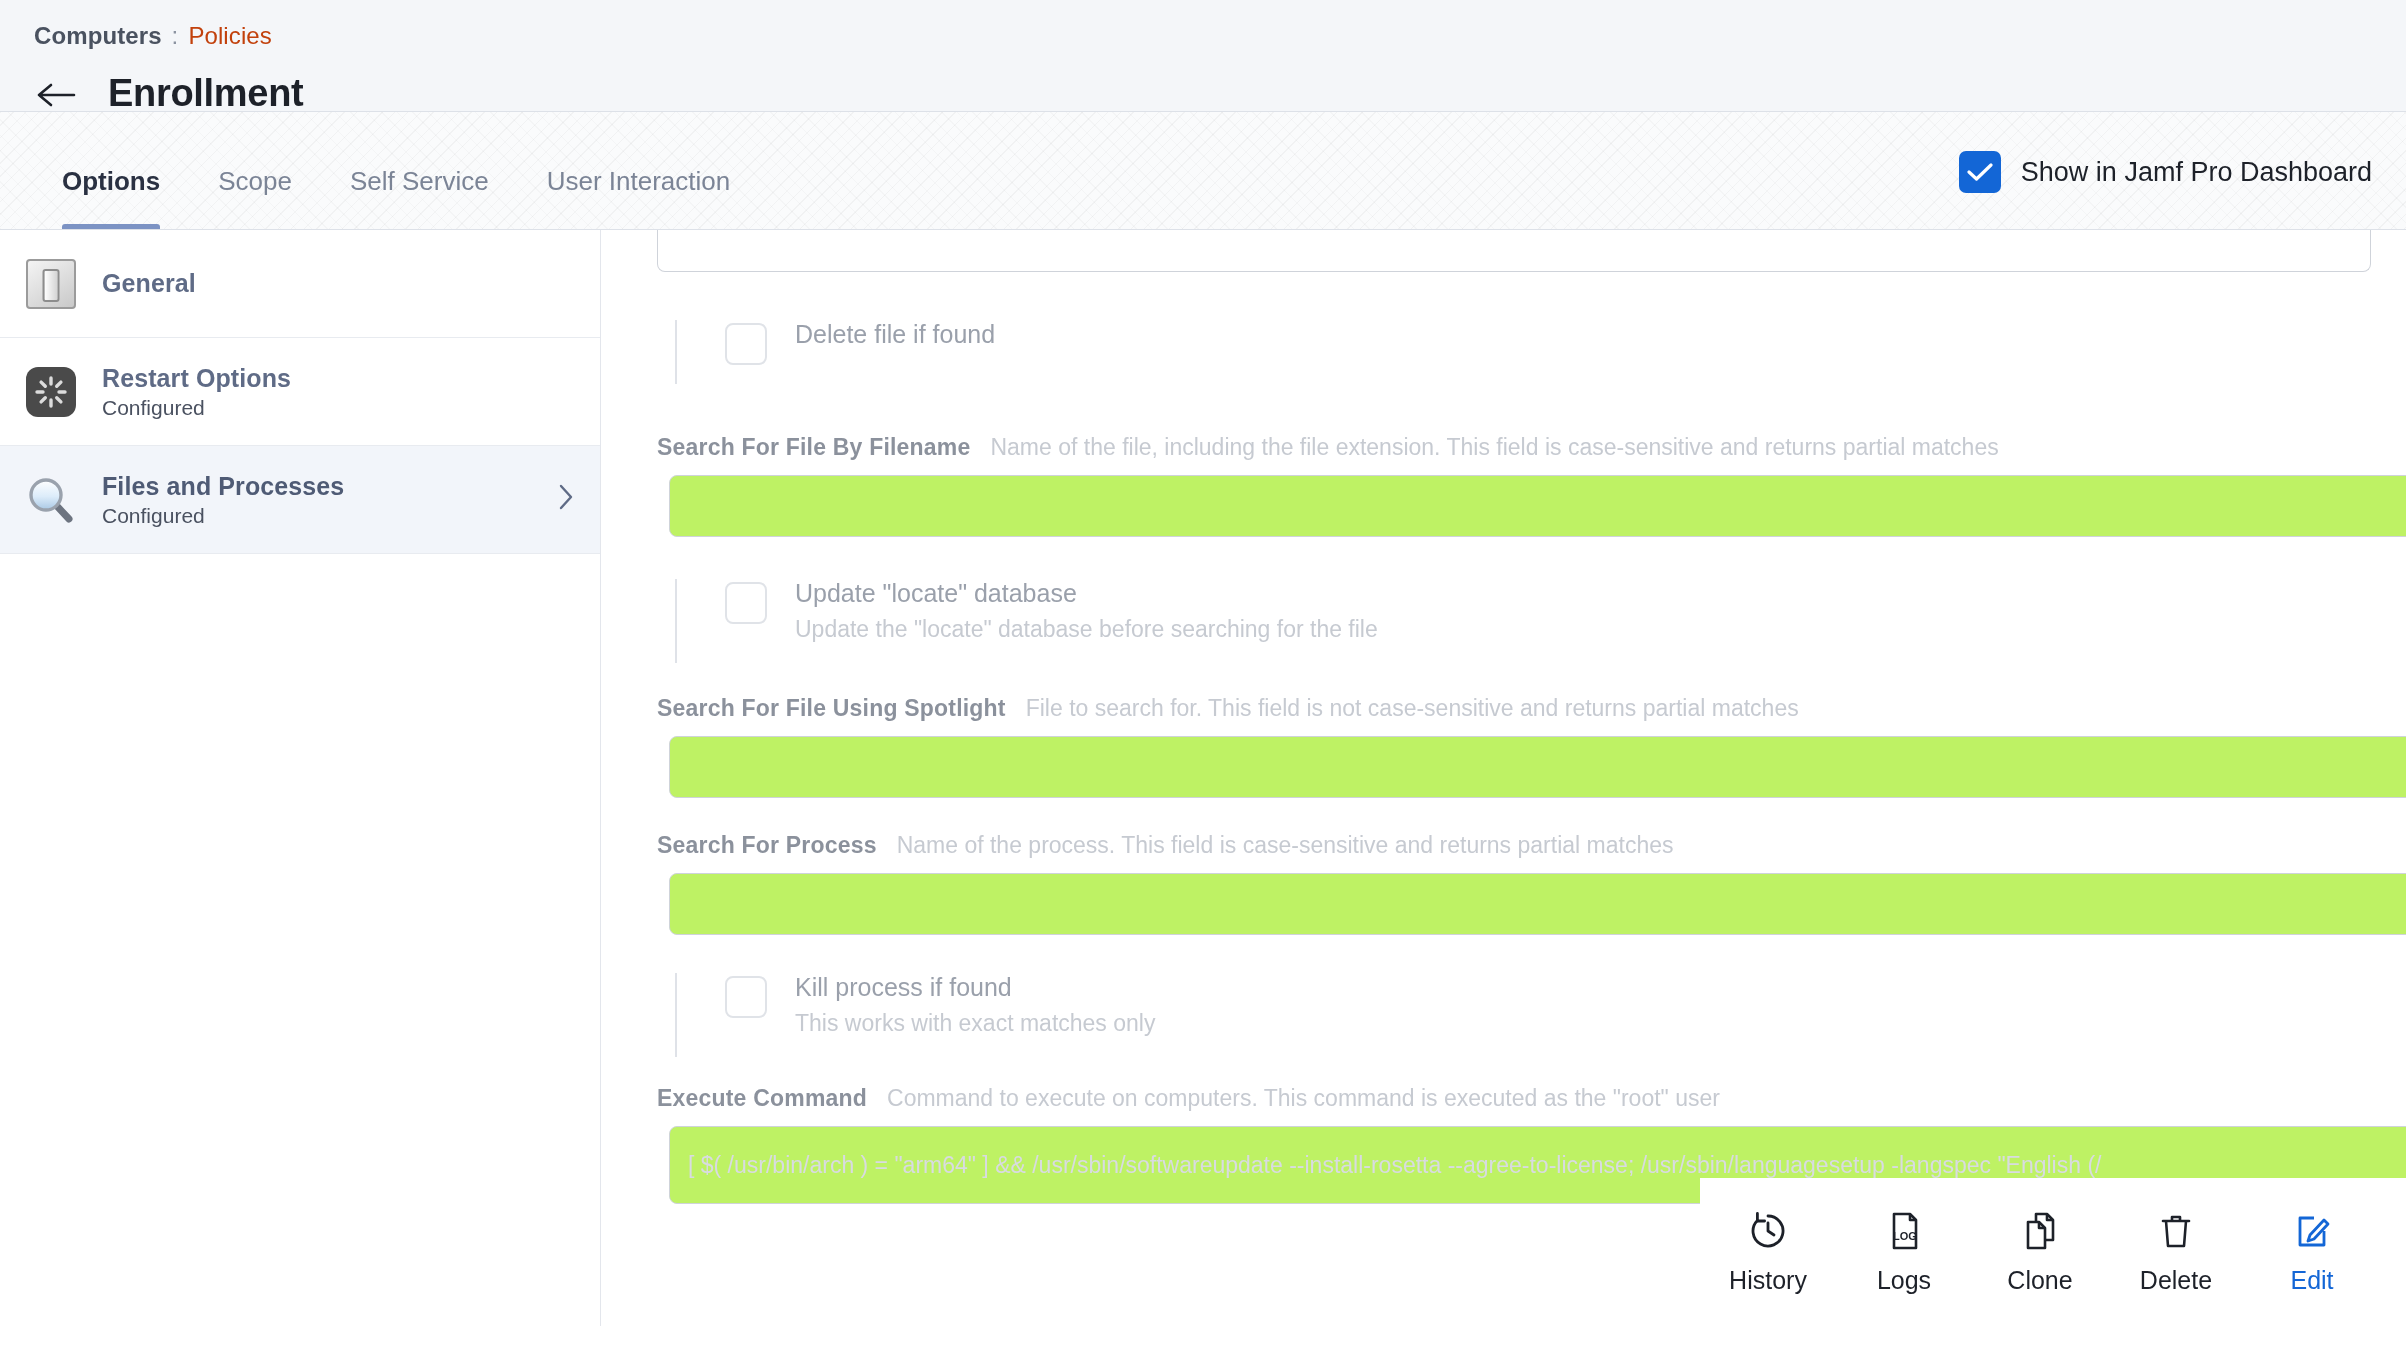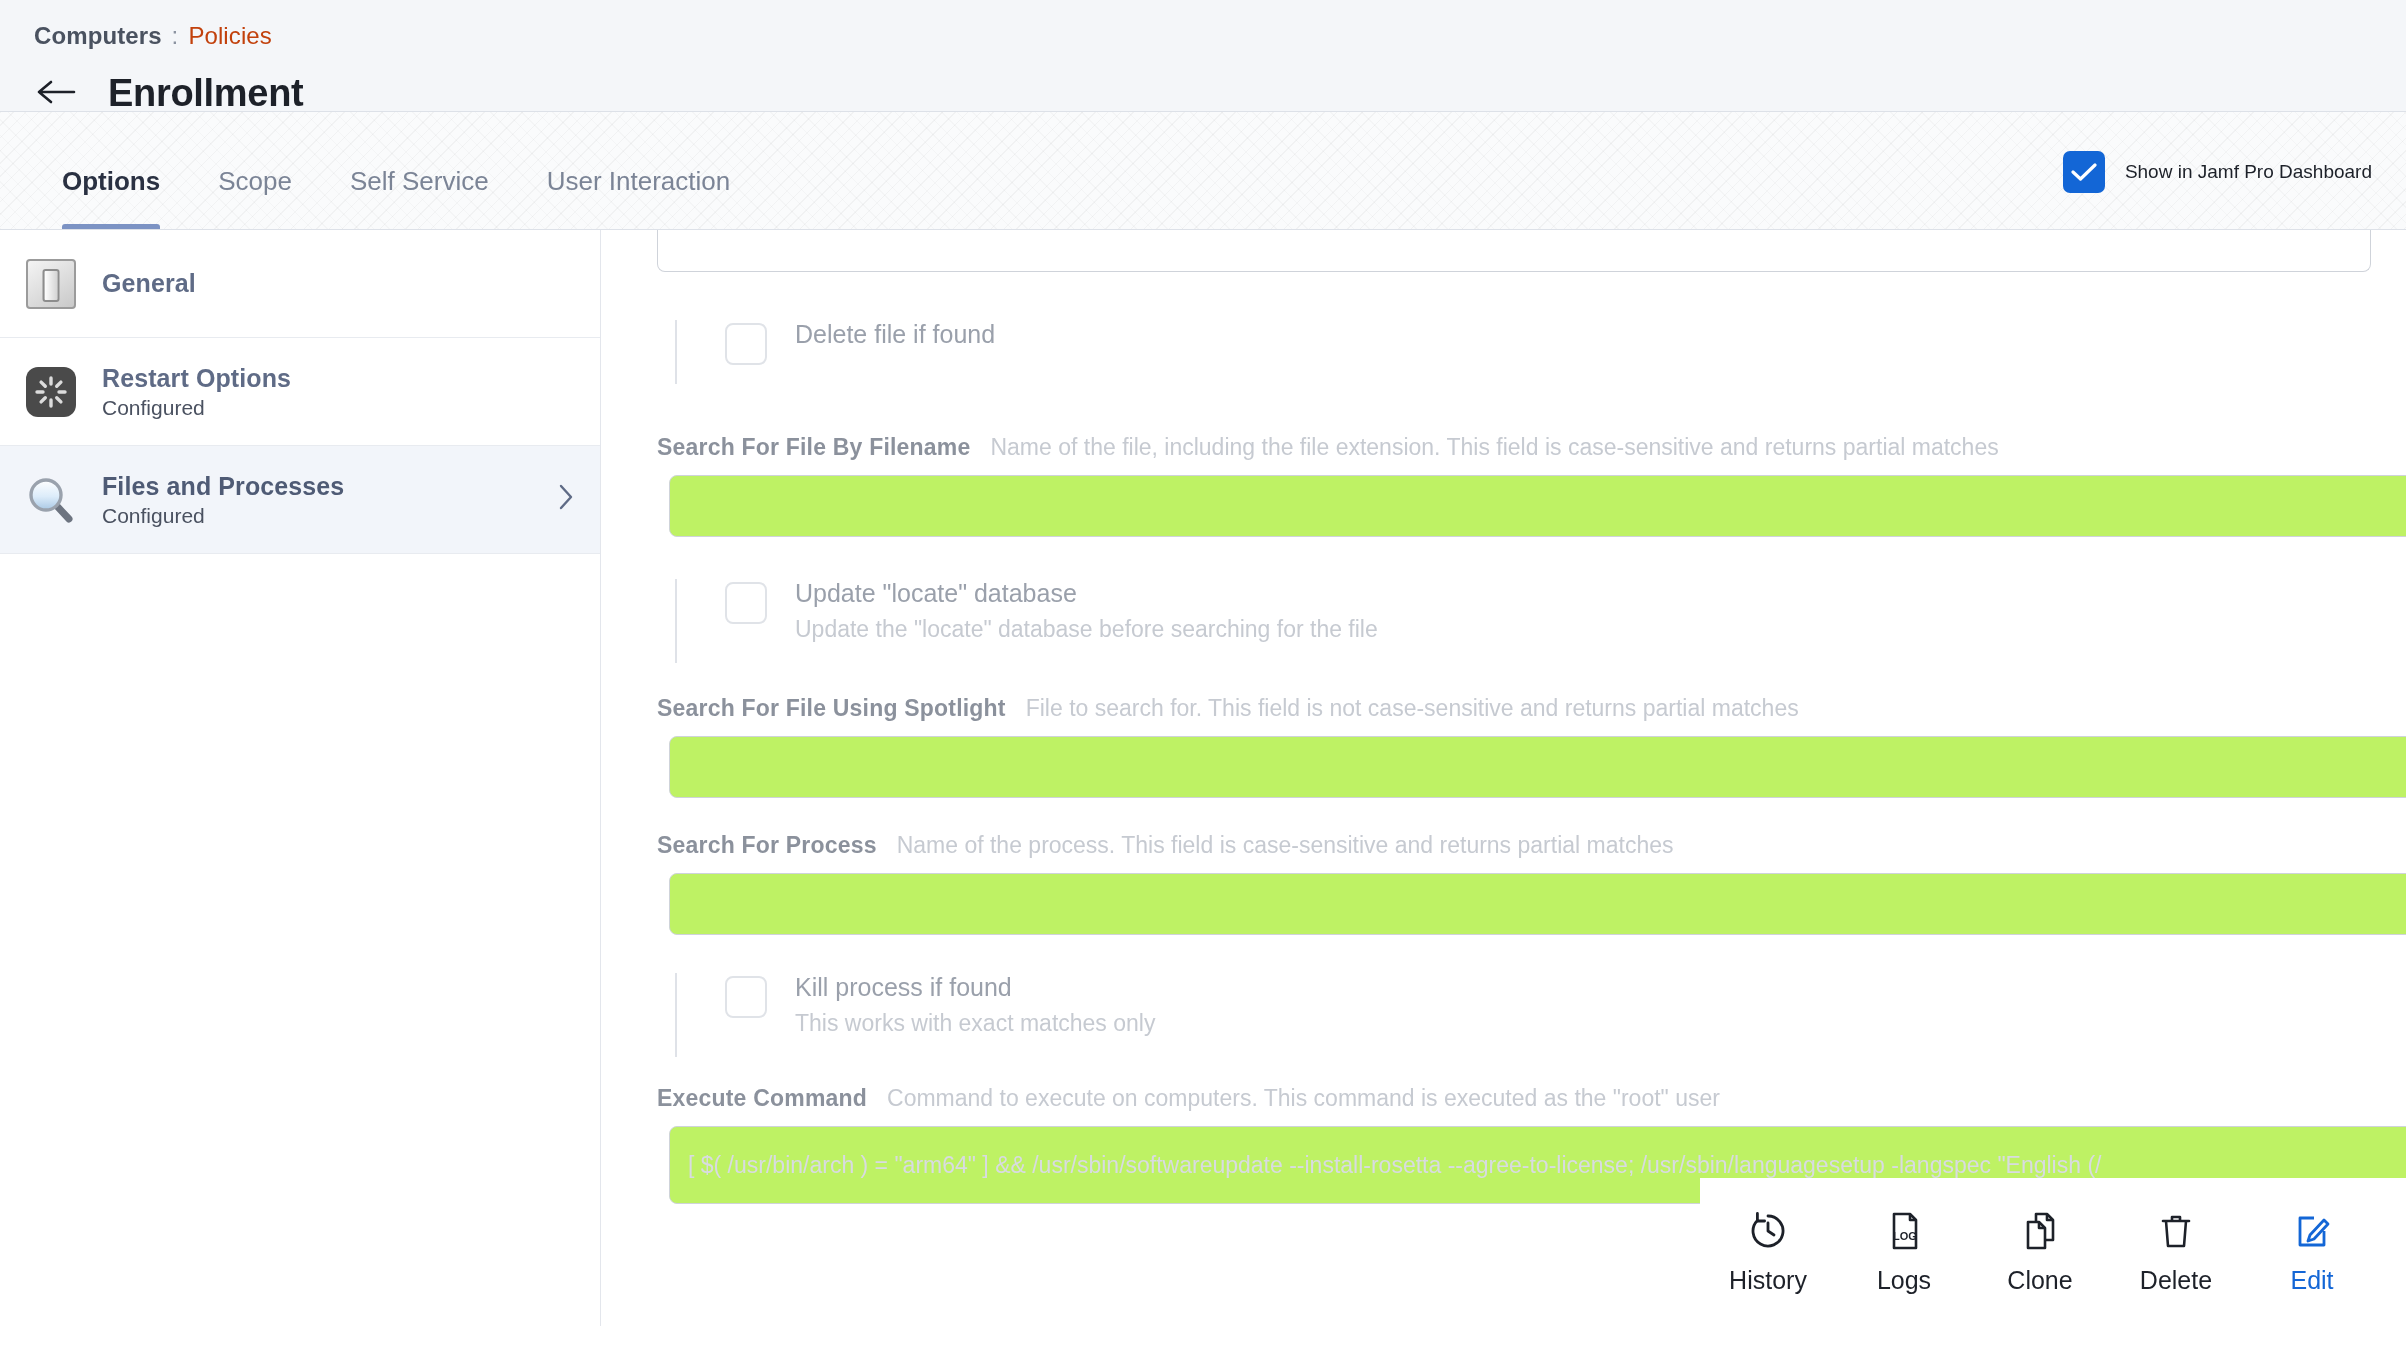--- a/index.html
+++ b/index.html
@@ -25,21 +25,21 @@
     display: flex;
     align-items: baseline;
     gap: 10px;
   }
   .bc-root { color: #4a5260; font-weight: 700; }
   .bc-sep  { color: #8b93a1; font-weight: 400; }
   .bc-leaf { color: #c2410c; font-weight: 400; }
 
   .title-row {
     display: flex;
-    align-items: flex-start;
+    align-items: flex-end;
     gap: 28px;
     margin-top: 22px;
   }
   .back-arrow {
     width: 46px; height: 40px;
     display: flex; align-items: center; justify-content: center;
     cursor: pointer;
   }
   .page-title {
     font-size: 38px;
@@ -88,21 +88,21 @@
     padding-bottom: 36px;
     cursor: pointer;
   }
   .cbx-blue {
     width: 42px; height: 42px;
     background: #1366d6;
     border-radius: 7px;
     display: flex; align-items: center; justify-content: center;
     flex: none;
   }
-  .dash-label { font-size: 19px; color: #1d2129; white-space: nowrap; }
+  .dash-label { font-size: 27px; color: #1d2129; white-space: nowrap; }
 
   
   .body-split { display: flex; height: calc(1358px - 144px - 118px); }
 
   
   .sidebar {
     width: 601px;
     flex: none;
     border-right: 1px solid #e3e6ec;
     background: #ffffff;

